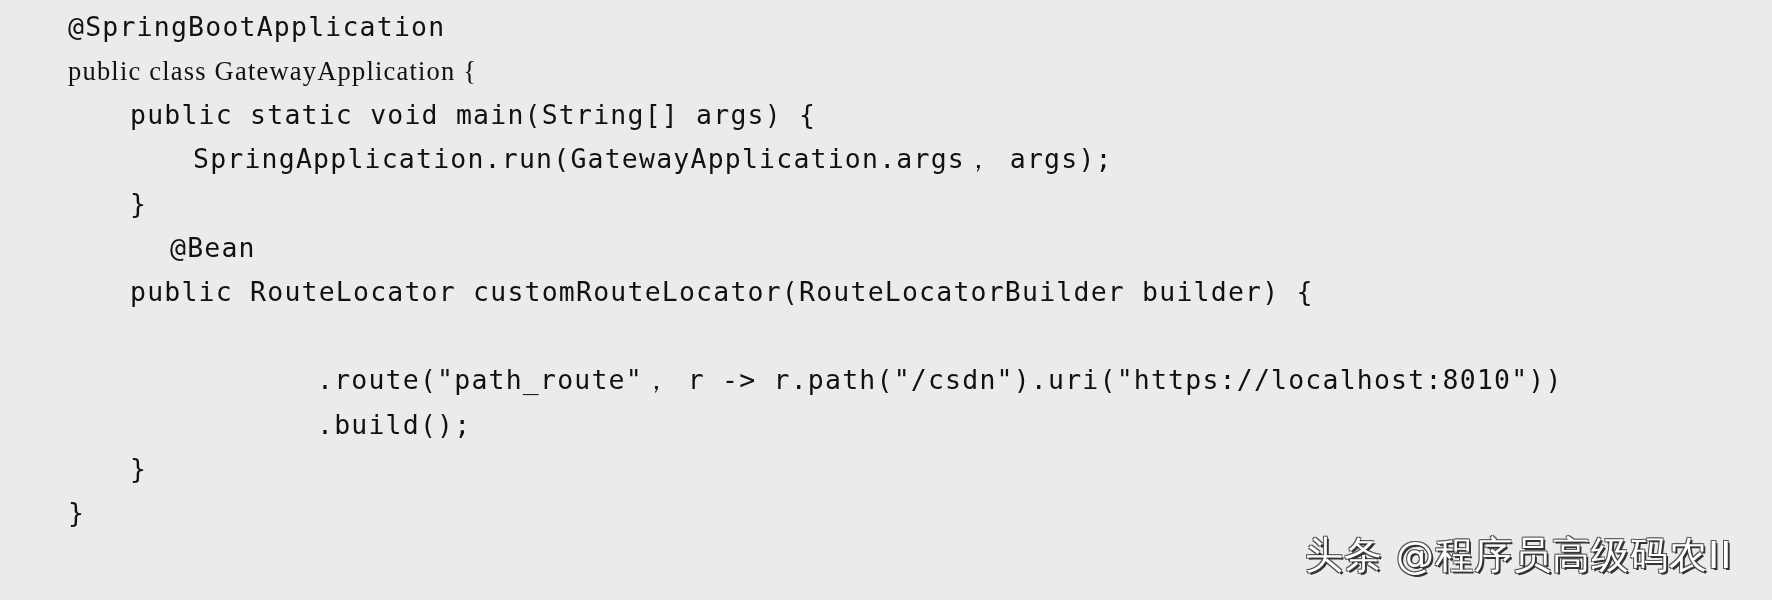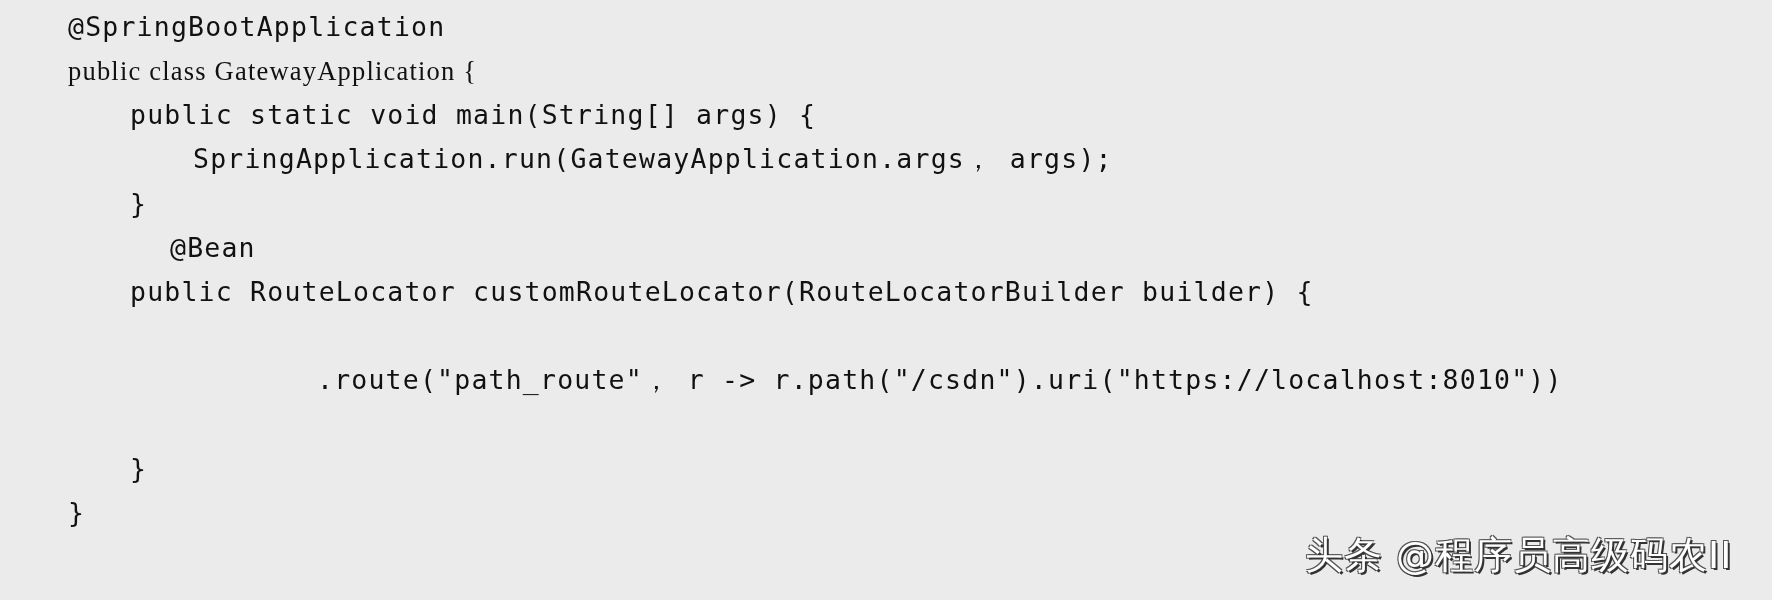--- a/index.html
+++ b/index.html
@@ -48,17 +48,18 @@
 
 <div class="code-block">
   <div class="code-line" style="left:68px; top:5px;">@SpringBootApplication</div>
   <div class="code-line" style="left:68px; top:49px;font-family:Liberation Serif, serif;">public class GatewayApplication {</div>
   <div class="code-line" style="left:130px; top:93px;">public static void main(String[] args) {</div>
   <div class="code-line" style="left:193px; top:137px;">SpringApplication.run(GatewayApplication.args， args);</div>
   <div class="code-line" style="left:130px; top:182px;">}</div>
   <div class="code-line" style="left:130px; top:226px;margin-left:40px;">@Bean</div>
   <div class="code-line" style="left:130px; top:270px;">public RouteLocator customRouteLocator(RouteLocatorBuilder builder) {</div>
   <div class="code-line" style="left:317px; top:358px;">.route("path_route"， r -&gt; r.path("/csdn").uri("https://localhost:8010"))</div>
+  <div class="code-line" style="left:317px; top:403px;">.build();</div>
   <div class="code-line" style="left:130px; top:447px;">}</div>
   <div class="code-line" style="left:68px; top:491px;">}</div>
 </div>
 
 <div class="watermark">头条 @程序员高级码农II</div>
 
 </body></html>

